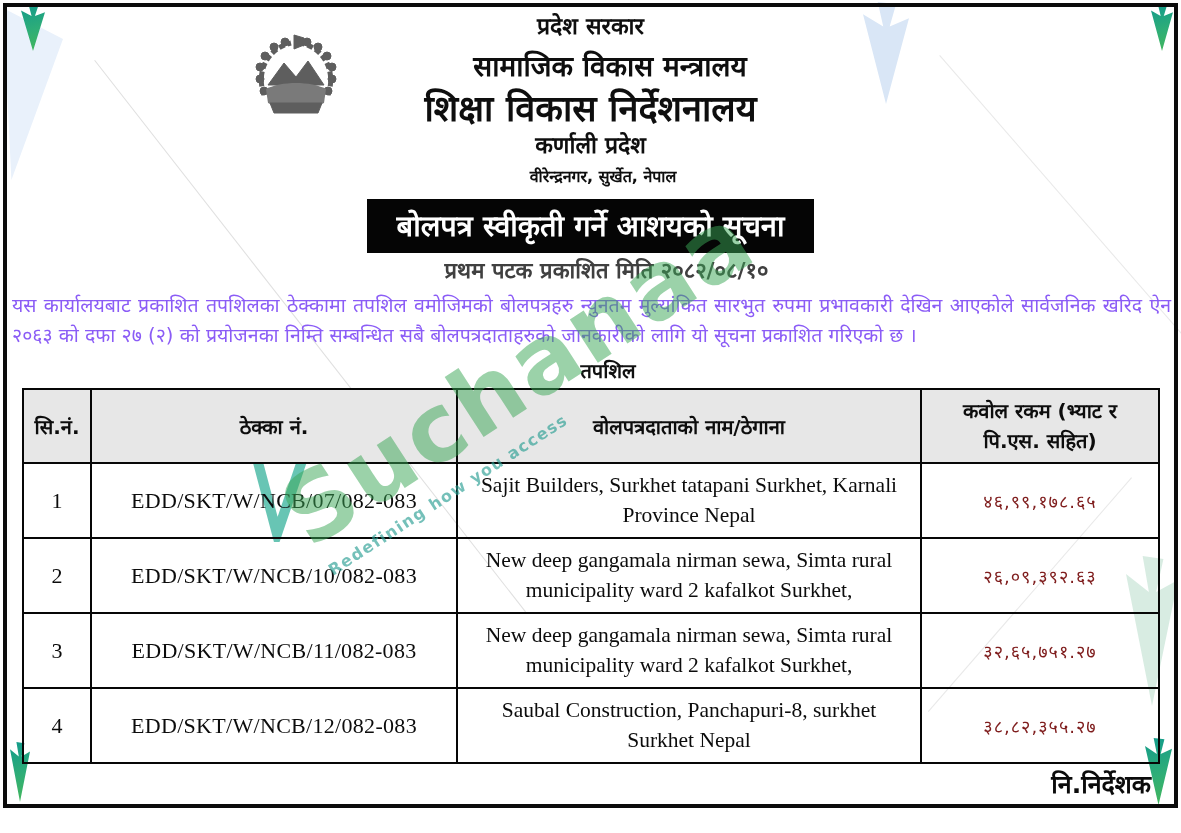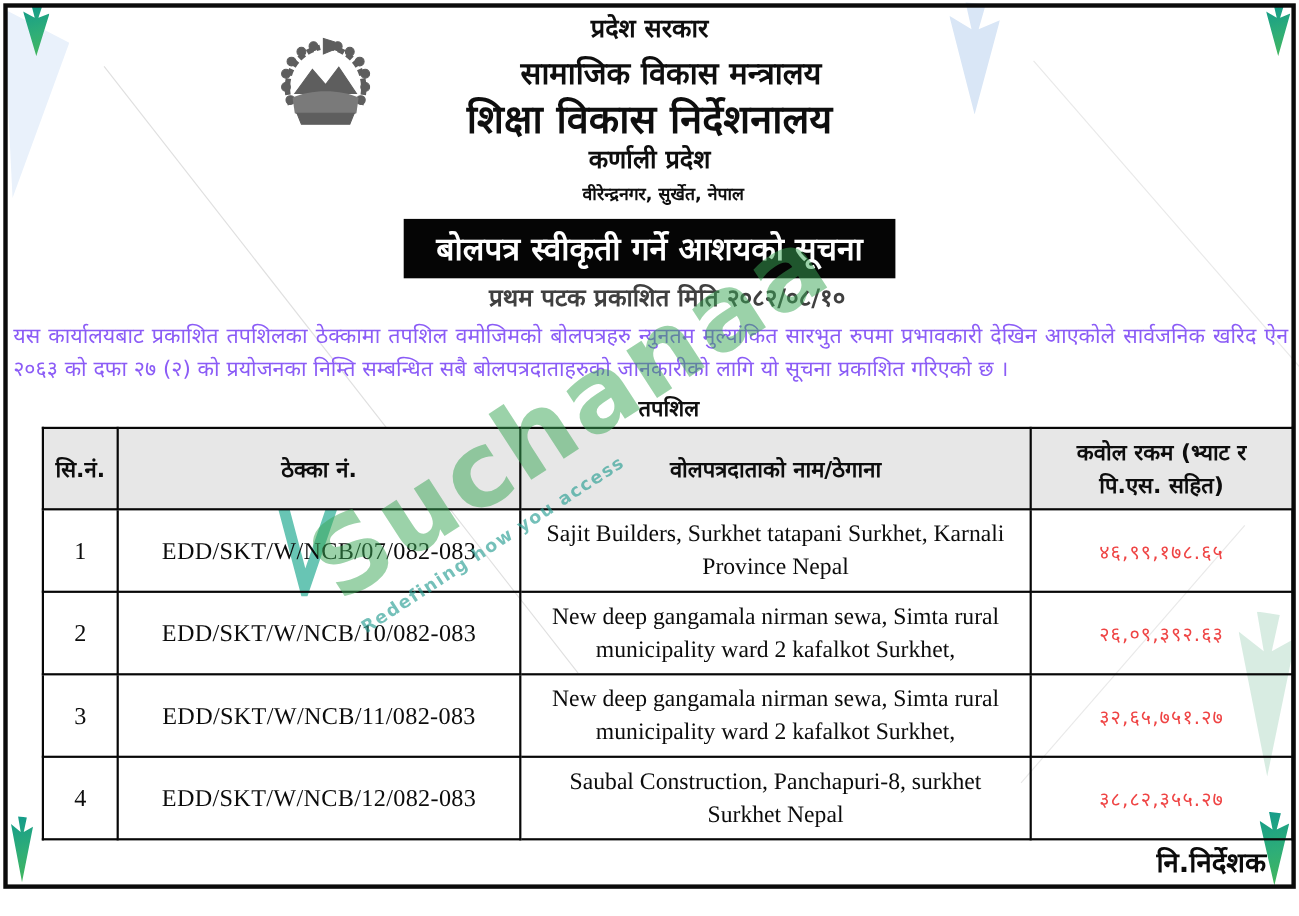--- a/index.html
+++ b/index.html
@@ -14,33 +14,33 @@
   .h2{top:46px;font-size:28px;margin-left:39px;}
   .h3{top:83px;font-size:36px;}
   .h4{top:128px;font-size:23px;}
   .h5{top:165px;font-size:16px;padding-left:25px;}
   .banner-wrap{top:199px;}
   .banner{display:inline-block;background:#050505;color:#fff;font-size:29px;font-weight:700;padding:6px 30px 9px 30px;}
   .pubdate{top:254px;font-size:22px;font-weight:700;color:#404040;padding-left:32px;}
   .bodytext{top:291px;left:12px;right:10px;font-size:19.5px;line-height:1.52;color:#8b5cf6;text-align:justify;}
   .tapashil{top:357px;font-size:20px;font-weight:700;color:#101010;padding-left:35px;}
   
-  table.notice{position:absolute;left:38px;top:388px;width:1136px;border-collapse:collapse;table-layout:fixed;background:transparent;}
+  table.notice{position:absolute;left:22px;top:388px;width:1136px;border-collapse:collapse;table-layout:fixed;background:transparent;}
   table.notice th,table.notice td{border:2px solid #070707;text-align:center;vertical-align:middle;padding:2px 10px;box-sizing:border-box;}
   table.notice th{background:#e7e7e7;font-size:20px;font-weight:700;color:#0d0d0d;height:74px;}
   table.notice td{height:75px;background:transparent;}
   .col-sn{width:68px;}
   .col-contract{width:366px;}
   .col-bidder{width:464px;}
   .col-amount{width:238px;}
   td.sn,td.contract,td.bidder{font-family:"Liberation Serif",serif;color:#0c0c0c;}
   td.sn{font-size:22px;}
   td.contract{font-size:22px;letter-spacing:.3px;margin-top:12px;}
   td.bidder{font-size:21.5px;line-height:1.35;}
-  td.amount{font-size:18px;color:#ef4444;letter-spacing:1px;margin-left:28px;}
+  td.amount{font-size:18px;color:#7f1d1d;letter-spacing:1px;margin-left:28px;}
   th.amount-h{padding:0 22px;line-height:1.5;}
   .signature{top:766px;right:30px;font-size:25px;font-weight:700;color:#0b0b0b;}
   .source{top:808px;right:10px;font-family:"Liberation Serif",serif;font-style:italic;font-size:17px;color:#222;}
   
   .deco{pointer-events:none;}
   .kite{clip-path:polygon(50% 100%,0% 12%,44% 24%,32% 0%,72% 2%,58% 24%,100% 16%);}
   .arrow-teal{background:linear-gradient(165deg,#139b8b 0%,#2fae77 55%,#45b75a 100%);}
   .tl-arrow{left:21px;top:5px;width:24px;height:46px;}
   .tr-arrow{left:1151px;top:5px;width:22px;height:46px;}
   .bl-arrow{left:10px;top:742px;width:20px;height:60px;}

